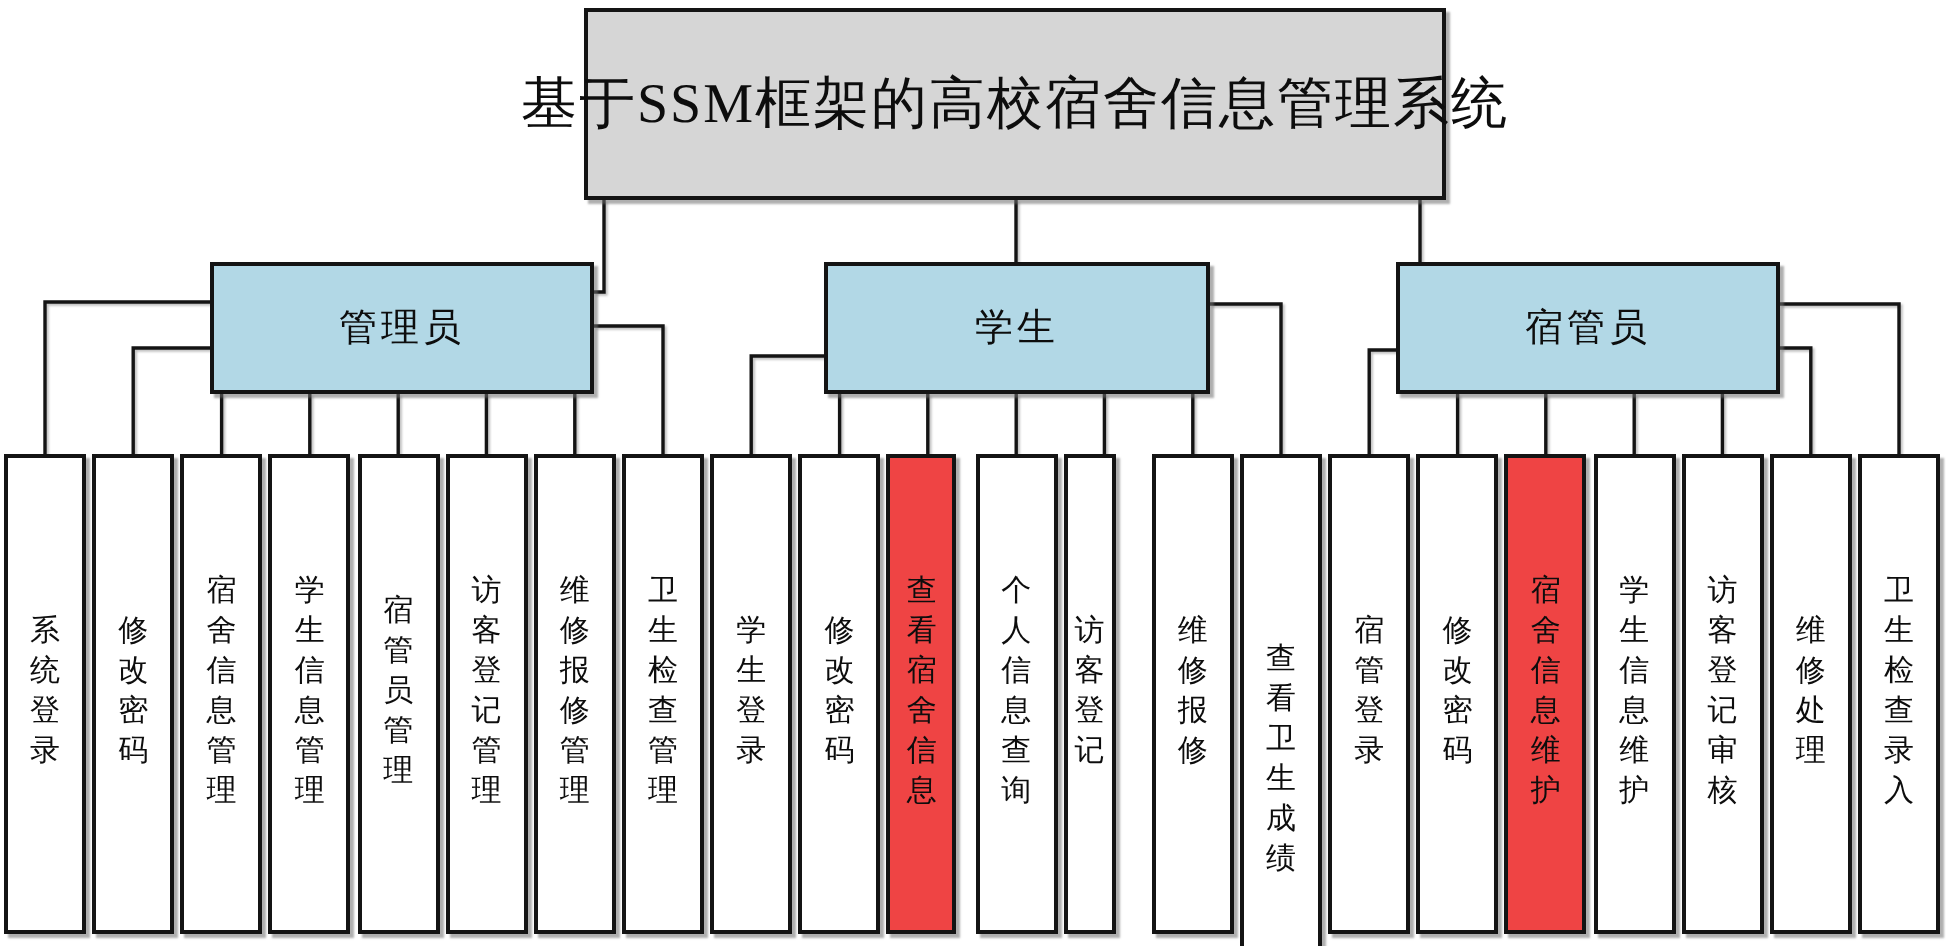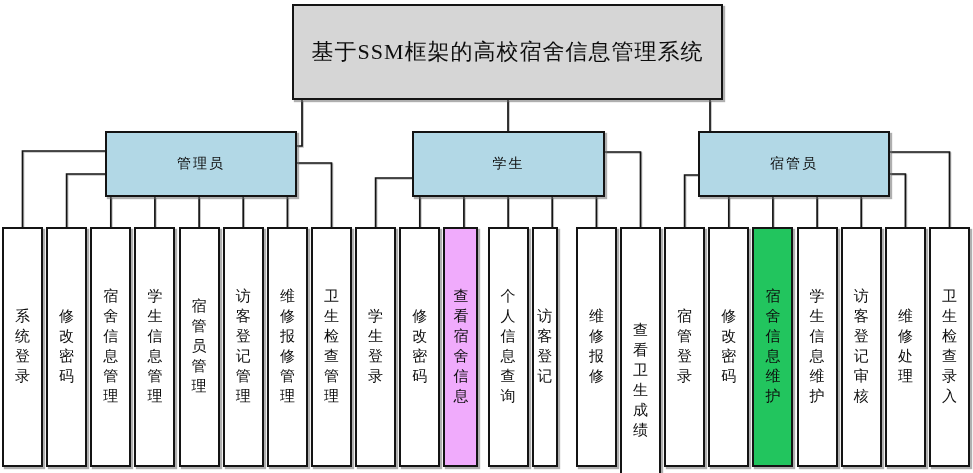--- a/index.html
+++ b/index.html
@@ -21,26 +21,26 @@
   .node {
     position: absolute;
     display: flex;
     align-items: center;
     justify-content: center;
     border: 2px solid #141414;
     box-shadow: 2px 2px 1px rgba(110,110,110,0.55);
     color: #0d0d0d;
   }
   .root .lbl {
-    font-size: 22px;
+    font-size: 28px;
     letter-spacing: 1px;
     white-space: nowrap;
   }
   .branch .lbl {
-    font-size: 14px;
+    font-size: 19px;
     letter-spacing: 2px;
     white-space: nowrap;
   }
   .leaf .vlbl {
     font-size: 15px;
     width: 1.15em;
     word-break: break-all;
     line-height: 1.33;
     text-align: center;
     letter-spacing: 0;
@@ -110,21 +110,21 @@
     </div>
     <div class="node branch" style="left: 412px; top: 131px; width: 193px; height: 66px; background: rgb(178, 216, 230); border-color: rgb(20, 20, 20);">
       <span class="lbl">学生</span>
     </div>
     <div class="node leaf" style="left: 355.1px; top: 227px; width: 41px; height: 240px; background: rgb(255, 255, 255); border-color: rgb(20, 20, 20);">
       <span class="vlbl">学生登录</span>
     </div>
     <div class="node leaf" style="left: 399.3px; top: 227px; width: 41px; height: 240px; background: rgb(255, 255, 255); border-color: rgb(20, 20, 20);">
       <span class="vlbl">修改密码</span>
     </div>
-    <div class="node leaf" style="left: 443.4px; top: 227px; width: 35px; height: 240px; background: #f0abfc; border-color: rgb(20, 20, 20);">
+    <div class="node leaf" style="left: 443.4px; top: 227px; width: 35px; height: 240px; background: #ef4444; border-color: rgb(20, 20, 20);">
       <span class="vlbl">查看宿舍信息</span>
     </div>
     <div class="node leaf" style="left: 487.6px; top: 227px; width: 41px; height: 240px; background: rgb(255, 255, 255); border-color: rgb(20, 20, 20);">
       <span class="vlbl">个人信息查询</span>
     </div>
     <div class="node leaf" style="left: 531.7px; top: 227px; width: 26px; height: 240px; background: rgb(255, 255, 255); border-color: rgb(20, 20, 20);">
       <span class="vlbl">访客登记</span>
     </div>
     <div class="node leaf" style="left: 575.9px; top: 227px; width: 41px; height: 240px; background: rgb(255, 255, 255); border-color: rgb(20, 20, 20);">
       <span class="vlbl">维修报修</span>
@@ -134,21 +134,21 @@
     </div>
     <div class="node branch" style="left: 698px; top: 131px; width: 192px; height: 66px; background: rgb(178, 216, 230); border-color: rgb(20, 20, 20);">
       <span class="lbl">宿管员</span>
     </div>
     <div class="node leaf" style="left: 664.1px; top: 227px; width: 41px; height: 240px; background: rgb(255, 255, 255); border-color: rgb(20, 20, 20); align-items: center;">
       <span class="vlbl">宿管登录</span>
     </div>
     <div class="node leaf" style="left: 708.3px; top: 227px; width: 41px; height: 240px; background: rgb(255, 255, 255); border-color: rgb(20, 20, 20);">
       <span class="vlbl">修改密码</span>
     </div>
-    <div class="node leaf" style="left: 752.4px; top: 227px; width: 41px; height: 240px; background: #22c55e; border-color: rgb(20, 20, 20); font-family: Liberation Serif, serif;">
+    <div class="node leaf" style="left: 752.4px; top: 227px; width: 41px; height: 240px; background: #ef4444; border-color: rgb(20, 20, 20); font-family: Liberation Serif, serif;">
       <span class="vlbl">宿舍信息维护</span>
     </div>
     <div class="node leaf" style="left: 796.6px; top: 227px; width: 41px; height: 240px; background: rgb(255, 255, 255); border-color: rgb(20, 20, 20);">
       <span class="vlbl">学生信息维护</span>
     </div>
     <div class="node leaf" style="left: 840.7px; top: 227px; width: 41px; height: 240px; background: rgb(255, 255, 255); border-color: rgb(20, 20, 20);">
       <span class="vlbl">访客登记审核</span>
     </div>
     <div class="node leaf" style="left: 929px; top: 227px; width: 41px; height: 240px; background: rgb(255, 255, 255); border-color: rgb(20, 20, 20);">
       <span class="vlbl">卫生检查录入</span>

